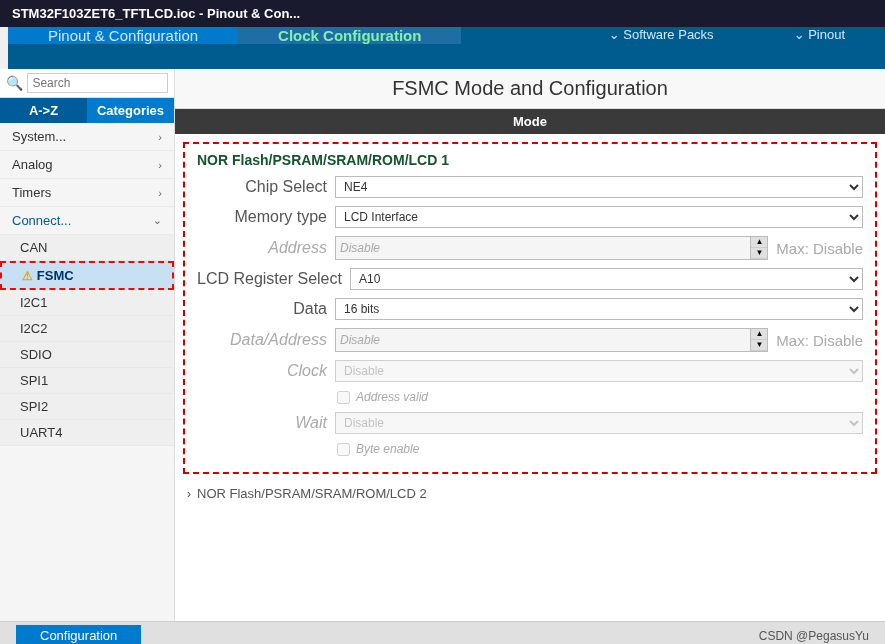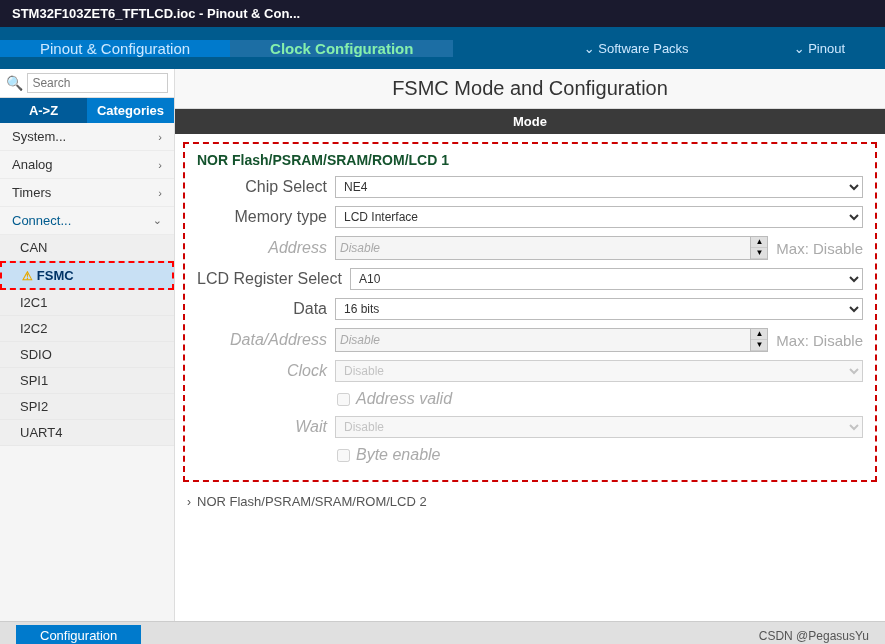--- a/index.html
+++ b/index.html
@@ -12,21 +12,22 @@
       padding: 6px 12px;
       font-size: 13px;
       font-weight: bold;
     }
 
     
     .tab-bar {
       display: flex;
       background: #005b8e;
       height: 42px;
-      align-items: center;
+      align-items: flex-start;
+      margin-left: 8px;
     }
     .tab {
       display: flex;
       align-items: center;
       justify-content: center;
       padding: 0 40px;
       color: white;
       font-size: 15px;
       cursor: pointer;
       border: none;
@@ -37,21 +38,20 @@
       color: #cce8ff;
     }
     .tab.active {
       background: #1c6ea4;
       color: #86efac;
       font-weight: bold;
     }
     .tab-right {
       margin-left: auto;
       display: flex;
-      gap: 25px;
     }
     .tab-right .tab {
       background: #005b8e;
       color: #cce8ff;
       font-size: 13px;
     }
 
     
     .main-layout {
       display: flex;
@@ -247,21 +247,21 @@
       display: flex;
       align-items: center;
       gap: 6px;
       margin-bottom: 8px;
       margin-left: 140px;
     }
     .checkbox-row input[type=checkbox] { cursor: pointer; }
     .checkbox-row label {
       font-style: italic;
       color: #888;
-      font-size: 16px;
+      font-size: 12px;
     }
     .collapsed-section {
       display: flex;
       align-items: center;
       gap: 6px;
       color: #555;
       font-size: 13px;
       padding: 4px 4px;
       margin-top: 4px;
       cursor: pointer;

